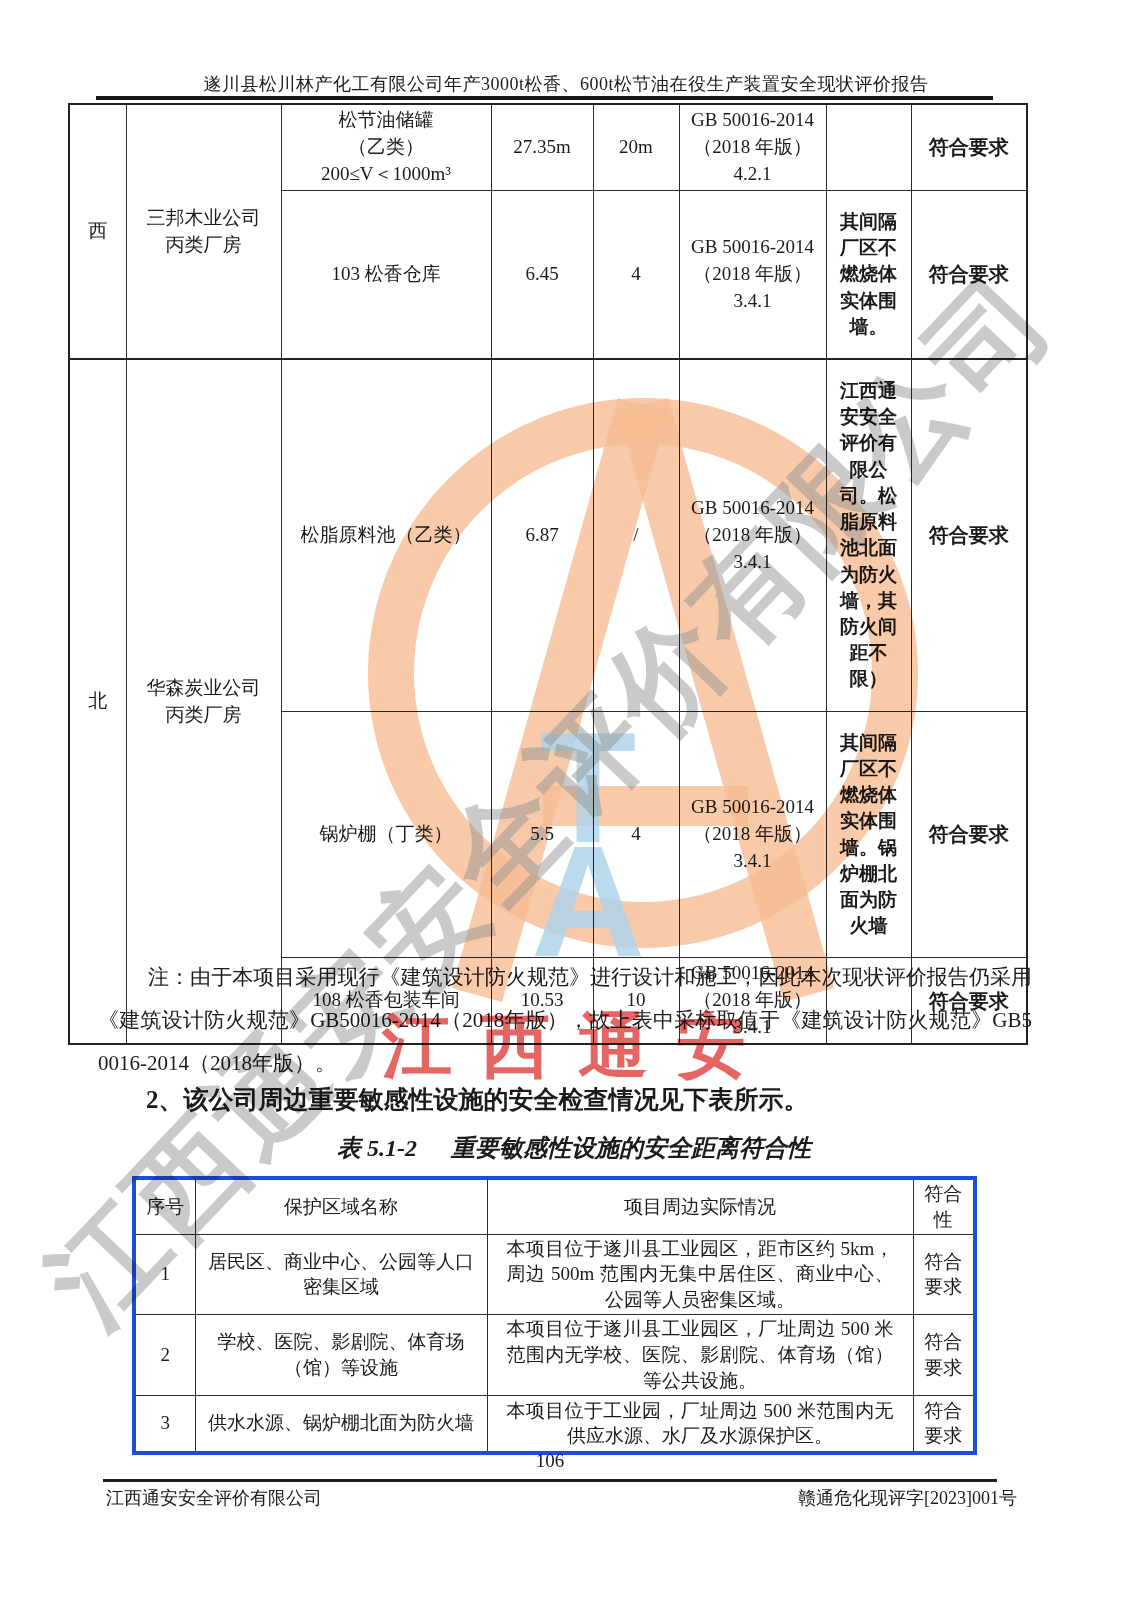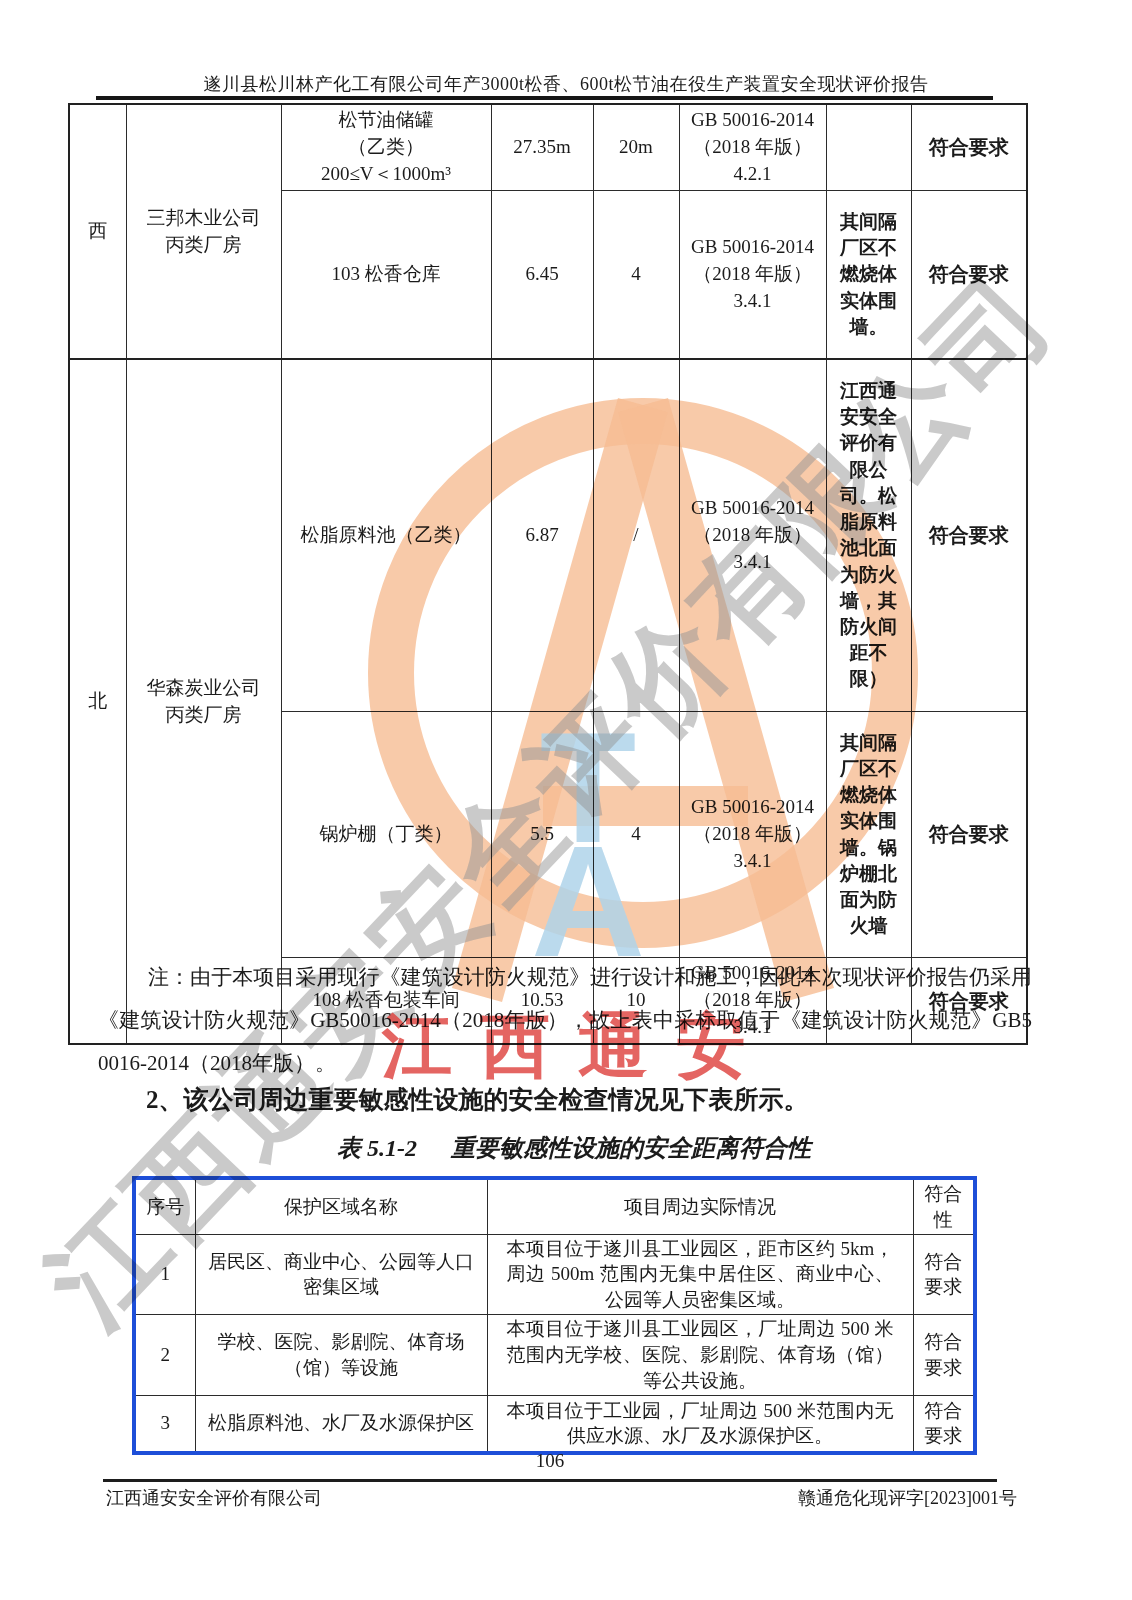--- a/index.html
+++ b/index.html
@@ -187,21 +187,21 @@
       <td>符合要求</td>
     </tr>
     <tr style="height:76px">
       <td>2</td>
       <td>学校、医院、影剧院、体育场（馆）等设施</td>
       <td class="situation-cell">本项目位于遂川县工业园区，厂址周边 500 米范围内无学校、医院、影剧院、体育场（馆）等公共设施。</td>
       <td>符合要求</td>
     </tr>
     <tr style="height:58px">
       <td>3</td>
-      <td>松脂原料池、水厂及水源保护区</td>
+      <td>供水水源、锅炉棚北面为防火墙</td>
       <td class="situation-cell">本项目位于工业园，厂址周边 500 米范围内无供应水源、水厂及水源保护区。</td>
       <td>符合要求</td>
     </tr>
   </tbody>
     </table>
 
   <div class="page-number">106</div>
   <div class="footer-rule"></div>
   <div class="footer-left">江西通安安全评价有限公司</div>
   <div class="footer-right">赣通危化现评字[2023]001号</div>

